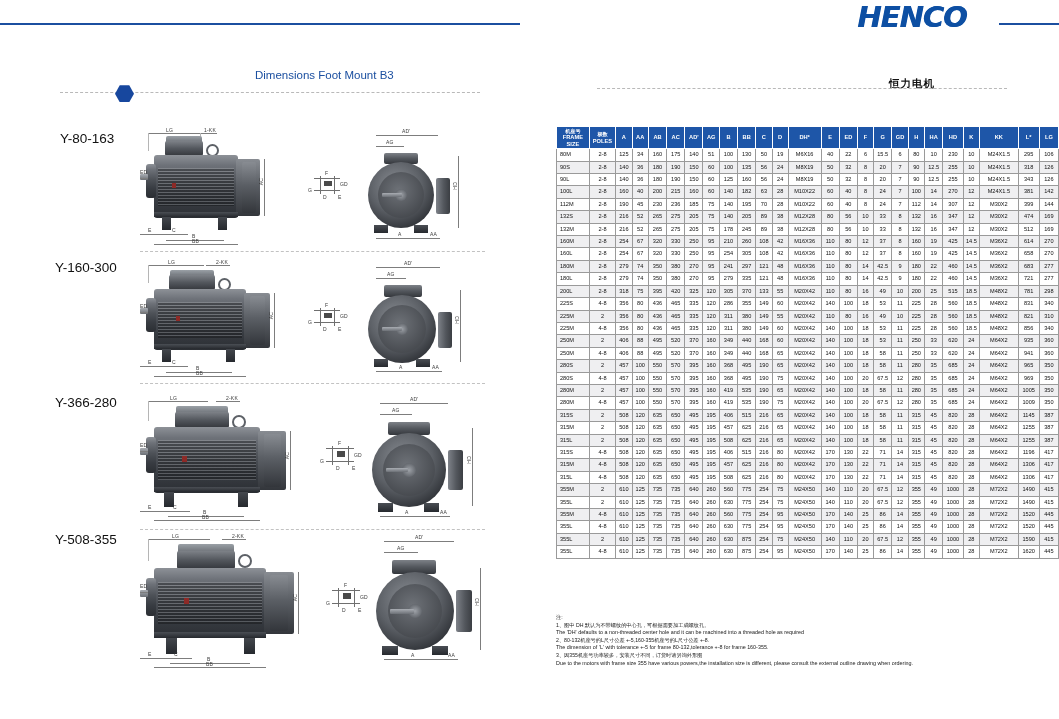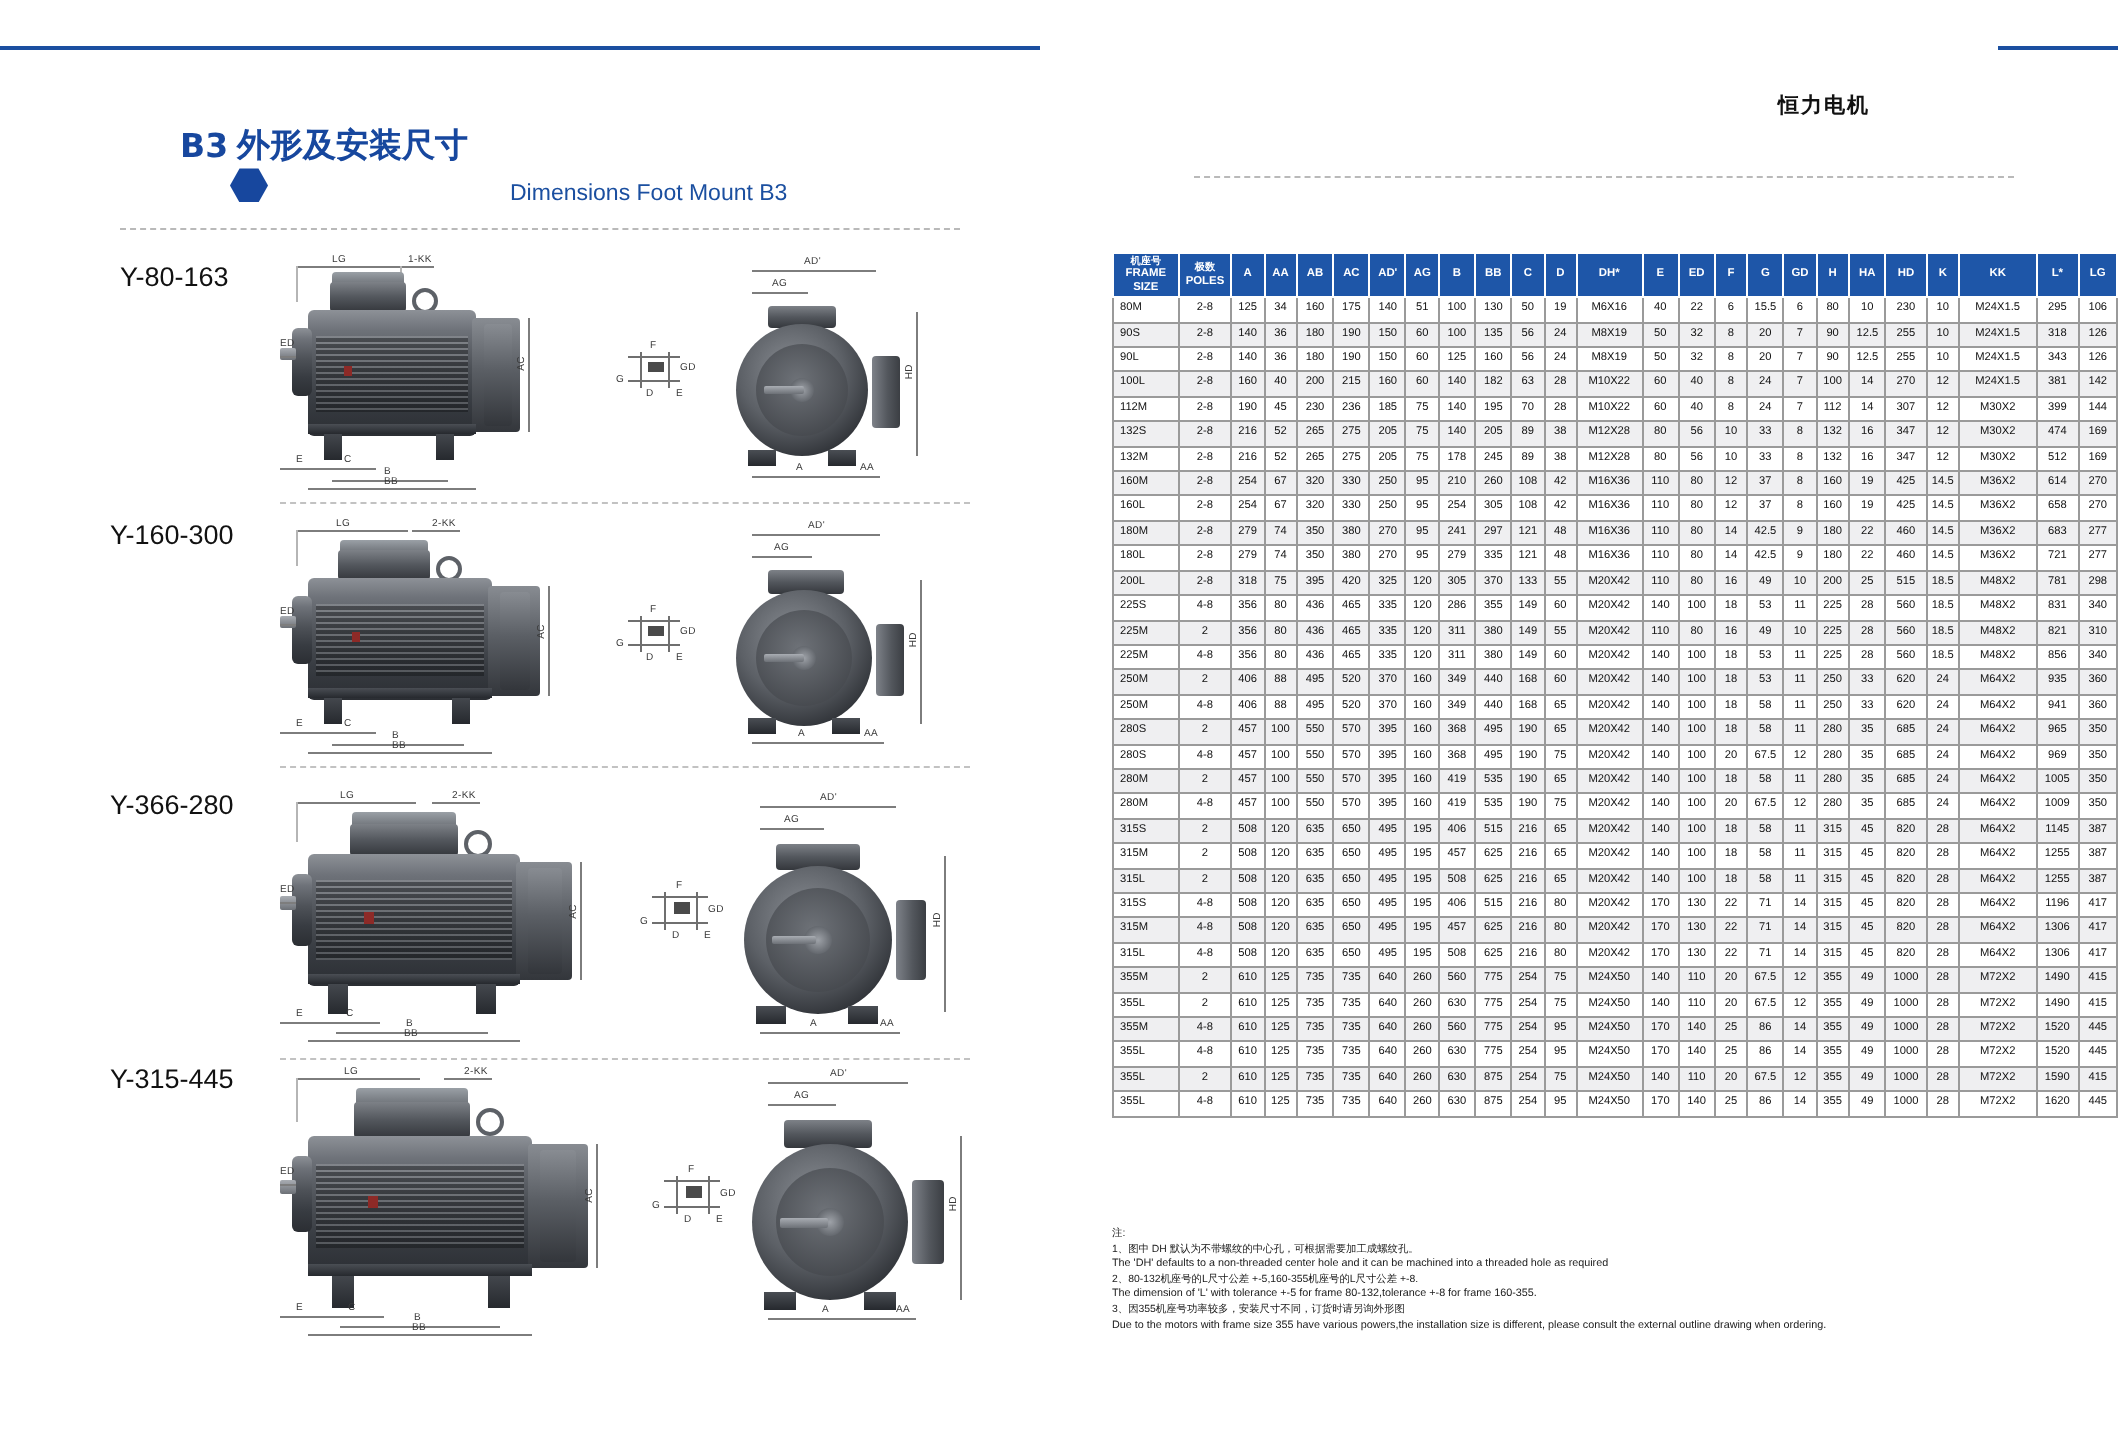--- a/index.html
+++ b/index.html
@@ -163,30 +163,27 @@
   #notes .nt{display:block;}
   #notes .cn{font-size:5.2px;}
 </style>
 </head>
 <body>
 
 <div class="top-band">
   <div class="band-rule left"></div>
   <div class="band-rule right"></div>
   <div class="brand">
+    <div class="brand-word">HENCO</div>
     <div class="brand-cn">恒力电机</div>
   </div>
 </div>
 
 <div class="sec" id="sec-left">
   <div class="hexwrap"><span class="hexagon"></span></div>
-  <div class="row1">
-    <span class="sec-title">B3</span>
-    <span class="sec-title">外形及安装尺寸</span>
-  </div>
   <div class="row2">
     <span class="sec-sub">Dimensions Foot Mount B3</span>
   </div>
   <div class="dash-rule"></div>
 </div>
 
 <div class="sec" id="sec-right">
   <div class="dash-rule"></div>
 </div>
 
@@ -407,21 +404,21 @@
     <div class="dimline v" style="left:106px;top:36px;height:78px;"></div>
     <div class="dim-txt v" style="left:100px;top:64px;">HD</div>
     <div class="dimline h" style="left:14px;top:124px;width:54px;"></div>
     <div class="dim-txt" style="left:39px;top:117px;">A</div>
     <div class="dim-txt" style="left:74px;top:117px;">AA</div>
     <div class="dimline h" style="left:68px;top:124px;width:16px;"></div>
   </div>
   <div class="sep"></div>
 </div>
 
-<div class="draw-label" style="left:55px;top:532px;">Y-315-445</div>
+<div class="draw-label" style="left:55px;top:532px;">Y-508-355</div>
 <div class="draw-block" style="left:140px;top:530px;width:345px;height:140px;">
   <div class="dimline h" style="left:8px;top:9px;width:62px;"></div>
   <div class="dim-txt" style="left:32px;top:3px;">LG</div>
   <div class="dim-txt" style="left:92px;top:3px;">2-KK</div>
   <div class="dimline h" style="left:82px;top:9px;width:24px;"></div>
   <div class="ext" style="left:8px;top:9px;height:22px;"></div>
 
   <div class="mtr">
     <div class="tlid" style="left:38px;top:14px;width:56px;height:9px;"></div>
     <div class="tbox" style="left:37px;top:21px;width:58px;height:18px;"></div>

